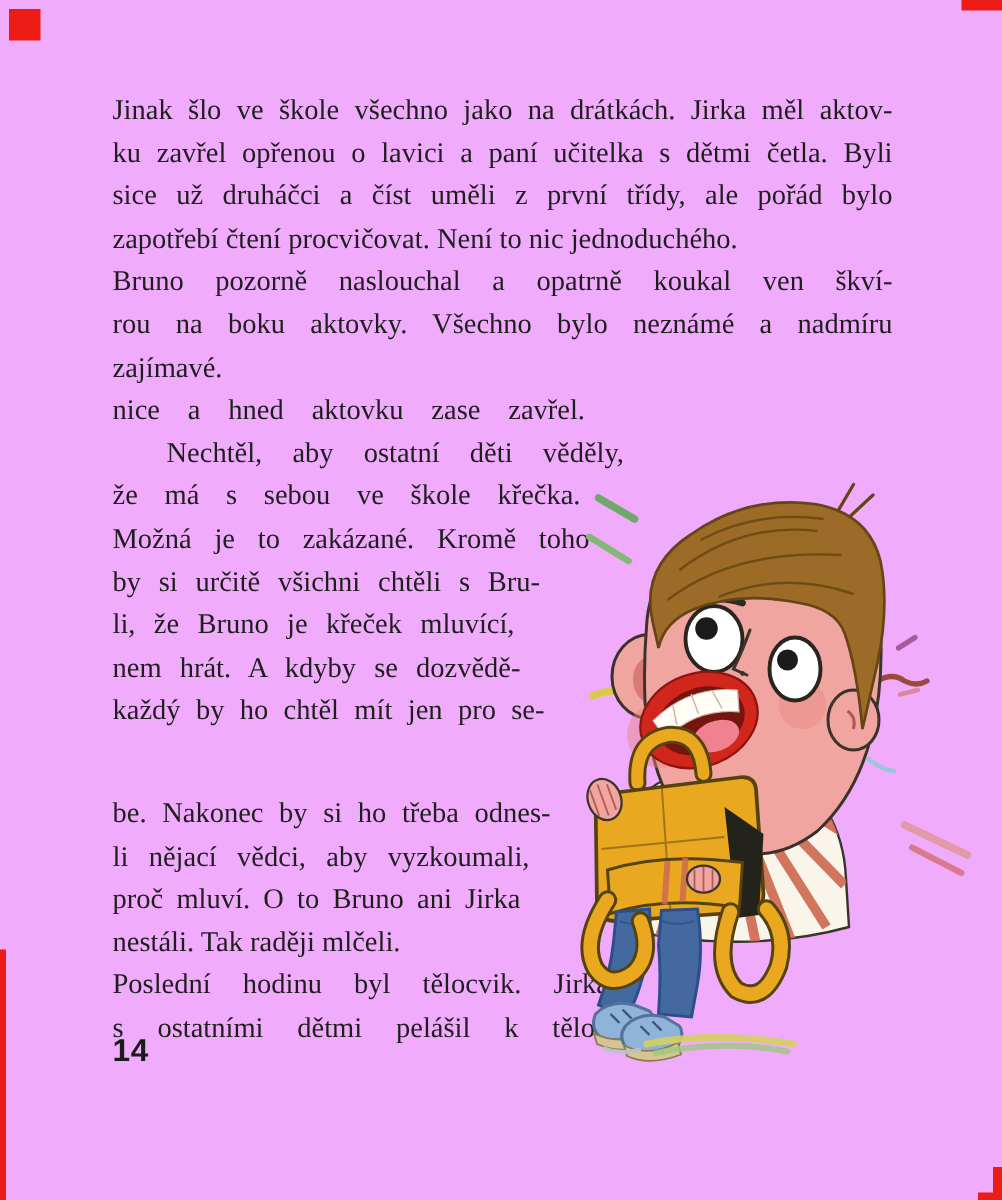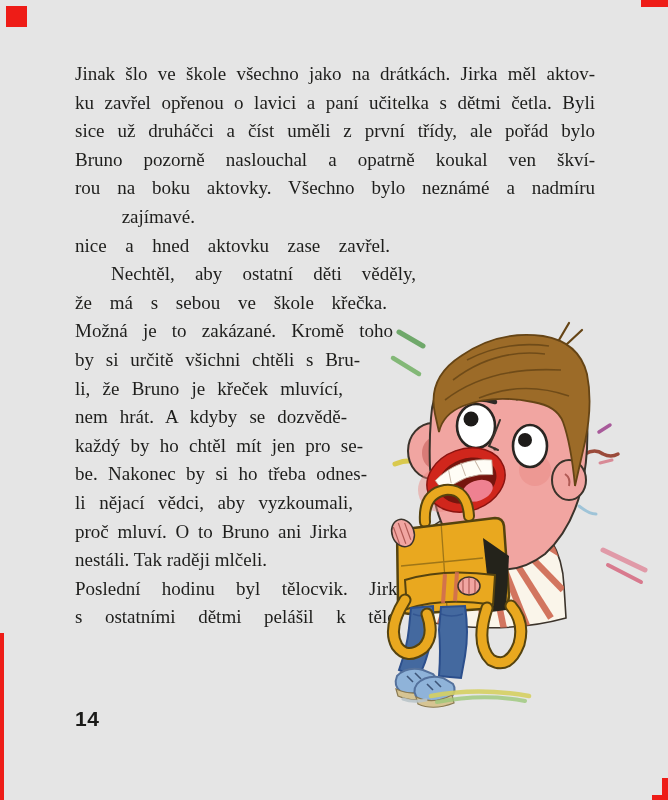--- a/index.html
+++ b/index.html
@@ -1,23 +1,23 @@
 <!DOCTYPE html>
 <html lang="cs"><head>
 <meta charset="utf-8">
 <style>
   html,body{margin:0;padding:0;background:#ffffff;}
-  #page{position:relative;width:668px;height:800px;background:#e5e5e5;overflow:hidden;
+  #page{position:relative;width:668px;height:800px;background:#f0abfc;overflow:hidden;
         font-family:"Liberation Serif","DejaVu Serif",serif;}
   #text-block{position:absolute;left:75px;top:60px;}
   .line{font-size:19px;line-height:28.6px;height:28.6px;color:#1e1e1c;white-space:normal;
         font-family:"Liberation Serif","DejaVu Serif",serif;}
   .line.j{text-align:justify;text-align-last:justify;text-justify:inter-word;}
   .line.l{text-align:left;}
-  #page-number{position:absolute;left:75px;top:707px;
+  #page-number{position:absolute;left:75px;top:689px;
         font-family:"Liberation Sans","DejaVu Sans",sans-serif;
         font-weight:700;font-size:21px;color:#1b1b19;letter-spacing:.5px;}
   #illustration{position:absolute;left:383px;top:318px;}
   .mark{position:absolute;background:#ee1c17;}
   #mark-tl{left:6px;top:6px;width:21px;height:21px;}
   #mark-tr{right:0;top:0;width:27px;height:7px;}
   #mark-left{left:0;top:633px;width:4px;height:167px;}
   #mark-br-v{right:0;bottom:0;width:6px;height:22px;}
   #mark-br-h{right:0;bottom:0;width:16px;height:5px;}
 </style>
@@ -29,32 +29,33 @@
   <div class="mark" id="mark-tl" style="background: rgb(238, 28, 23);"></div>
   <div class="mark" id="mark-tr" style="background: rgb(238, 28, 23);"></div>
   <div class="mark" id="mark-left" style="background: rgb(238, 28, 23);"></div>
   <div class="mark" id="mark-br-v" style="background: rgb(238, 28, 23);"></div>
   <div class="mark" id="mark-br-h" style="background: rgb(238, 28, 23);"></div>
 
   <div id="text-block" style="color: rgb(30, 30, 28);">
       <div class="line j" style="width: 520px;">Jinak šlo ve škole všechno jako na drátkách. Jirka měl aktov-</div>
       <div class="line j" style="width: 520px;">ku zavřel opřenou o lavici a paní učitelka s dětmi četla. Byli</div>
       <div class="line j" style="width: 520px;">sice už druháčci a číst uměli z první třídy, ale pořád bylo</div>
+      <div class="line l" style="width: 470px;">zapotřebí čtení procvičovat. Není to nic jednoduchého.</div>
       <div class="line j" style="width: 520px;">Bruno pozorně naslouchal a opatrně koukal ven škví-</div>
       <div class="line j" style="width: 520px;">rou na boku aktovky. Všechno bylo neznámé a nadmíru</div>
-      <div class="line l" style="width: 120px; text-align: right;">zajímavé.</div>
+      <div class="line l" style="width: 120px;">zajímavé.</div>
       <div class="line j" style="width: 315px;">nice a hned aktovku zase zavřel.</div>
       <div class="line j" style="width: 305px; margin-left: 36px;">Nechtěl, aby ostatní děti věděly,</div>
       <div class="line j" style="width: 312px;">že má s sebou ve škole křečka.</div>
       <div class="line j" style="width: 318px;">Možná je to zakázané. Kromě toho</div>
       <div class="line j" style="width: 285px;">by si určitě všichni chtěli s Bru-</div>
       <div class="line j" style="width: 268px;">li, že Bruno je křeček mluvící,</div>
       <div class="line j" style="width: 272px;">nem hrát. A kdyby se dozvědě-</div>
       <div class="line j" style="width: 288px;">každý by ho chtěl mít jen pro se-</div>
-      <div class="line j" style="width: 292px;">be. Nakonec by si ho třeba odnes-</div>
+      <div class="line j" style="width: 292px; margin-top: 40px;">be. Nakonec by si ho třeba odnes-</div>
       <div class="line j" style="width: 278px;">li nějací vědci, aby vyzkoumali,</div>
       <div class="line j" style="width: 272px;">proč mluví. O to Bruno ani Jirka</div>
       <div class="line l" style="width: 260px;">nestáli. Tak raději mlčeli.</div>
       <div class="line j" style="width: 331px;">Poslední hodinu byl tělocvik. Jirka</div>
       <div class="line j" style="width: 328px;">s ostatními dětmi pelášil k tělo-</div>
     </div>
 
   <svg id="illustration" width="285" height="400" viewBox="0 0 285 400" xmlns="http://www.w3.org/2000/svg">
 
     <g fill="none" stroke-linecap="round">

